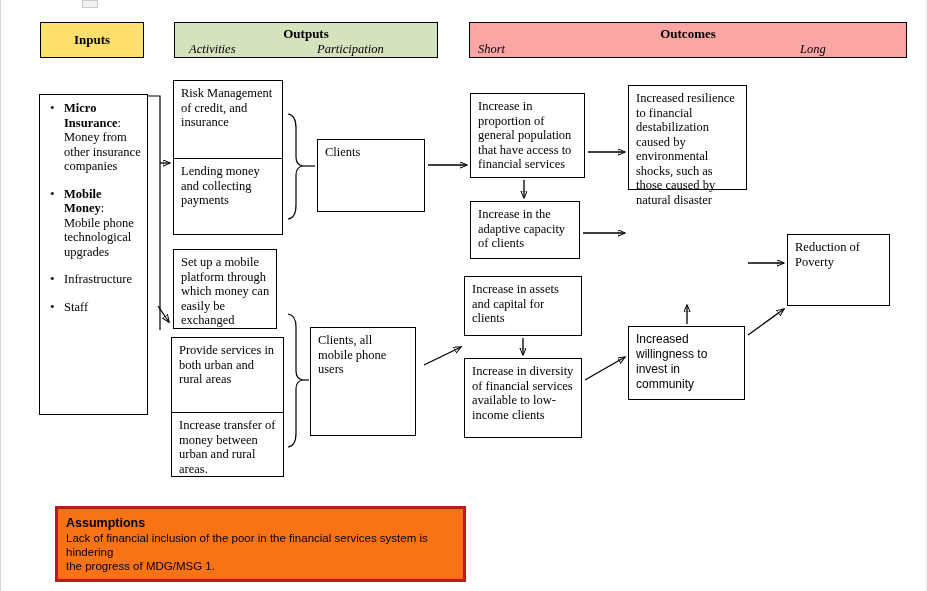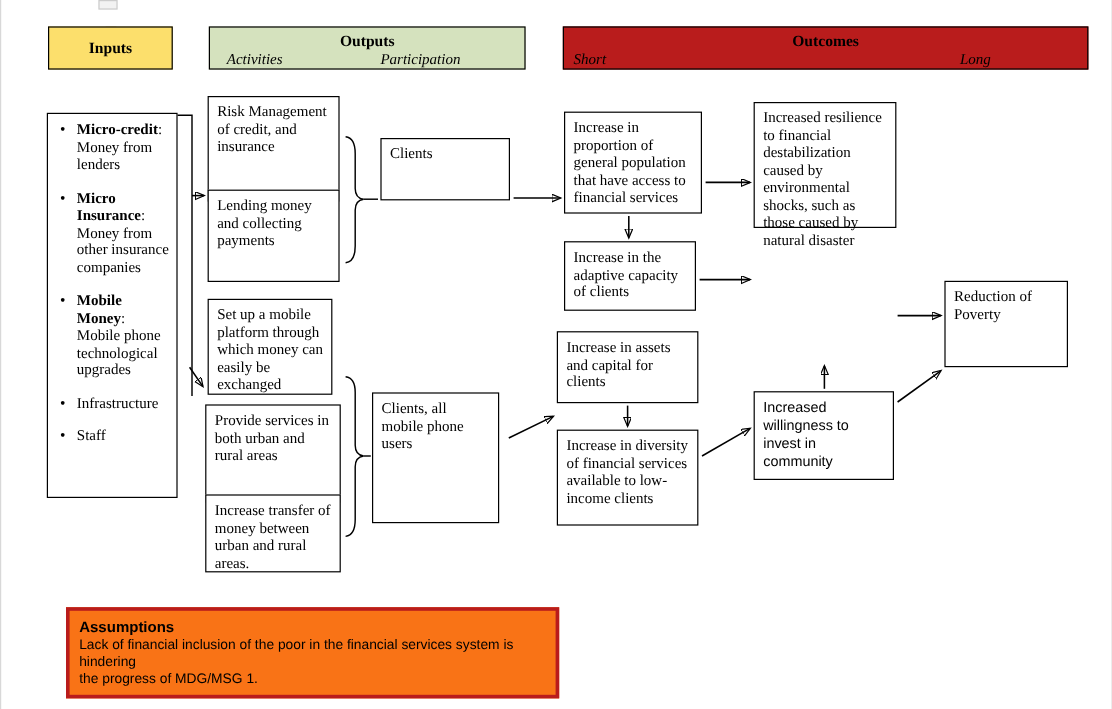--- a/index.html
+++ b/index.html
@@ -140,32 +140,29 @@
   <div class="banner" style="left:40px;top:22px;width:104px;height:36px;background:#FCDF6C;">
     <div class="banner-title" style="top:9px;">Inputs</div>
   </div>
 
   <div class="banner" style="left:174px;top:22px;width:264px;height:36px;background:#D5E2BE;">
     <div class="banner-title">Outputs</div>
     <div class="banner-sub" style="left:14px;top:19px;">Activities</div>
     <div class="banner-sub" style="left:142px;top:19px;">Participation</div>
   </div>
 
-  <div class="banner" style="left:469px;top:22px;width:438px;height:36px;background:#b91c1c;">
+  <div class="banner" style="left:469px;top:22px;width:438px;height:36px;background:#fca5a5;">
     <div class="banner-title">Outcomes</div>
     <div class="banner-sub" style="left:8px;top:19px;">Short</div>
     <div class="banner-sub" style="left:180px;top:19px;margin-top:44px;">Medium</div>
     <div class="banner-sub" style="left:330px;top:19px;">Long</div>
   </div>
 
   <div class="inputs-box" style="left:39px;top:94px;width:109px;height:321px;">
     <ul>
-      <li>
-        <b>Micro-credit</b><span>: Money from lenders</span>
-      </li>
       <li>
         <b>Micro Insurance</b><span>: Money from other insurance companies</span>
       </li>
       <li>
         <b>Mobile Money</b><span>: Mobile phone technological upgrades</span>
       </li>
       <li>
         <span>Infrastructure</span>
       </li>
       <li>
@@ -173,21 +170,21 @@
       </li>
     </ul>
   </div>
 
   <div class="box" style="left:173px;top:80px;width:110px;height:88px;">Risk Management of credit, and insurance</div>
   <div class="box" style="left:173px;top:158px;width:110px;height:77px;">Lending money and collecting payments</div>
   <div class="box" style="left:173px;top:249px;width:104px;height:80px;">Set up a mobile platform through which money can easily be exchanged</div>
   <div class="box" style="left:171px;top:337px;width:113px;height:82px;">Provide services in both urban and rural areas</div>
   <div class="box" style="left:171px;top:412px;width:113px;height:65px;">Increase transfer of money between urban and rural areas.</div>
 
-  <div class="box" style="left:317px;top:115px;width:108px;height:52px;">Clients</div>
+  <div class="box" style="left:317px;top:139px;width:108px;height:73px;">Clients</div>
   <div class="box" style="left:310px;top:327px;width:106px;height:109px;">Clients, all mobile phone users</div>
 
   <div class="box" style="left:470px;top:93px;width:115px;height:85px;">Increase in proportion of general population that have access to financial services</div>
   <div class="box" style="left:470px;top:201px;width:110px;height:58px;">Increase in the adaptive capacity of clients</div>
   <div class="box" style="left:464px;top:276px;width:118px;height:60px;">Increase in assets and capital for clients</div>
   <div class="box" style="left:464px;top:358px;width:118px;height:80px;">Increase in diversity of financial services available to low-income clients</div>
 
   <div class="box" style="left:628px;top:85px;width:119px;height:105px;">Increased resilience to financial destabilization caused by environmental shocks, such as those caused by natural disaster</div>
   <div class="box sans" style="left:628px;top:326px;width:117px;height:74px;">Increased willingness to invest in community</div>
 

